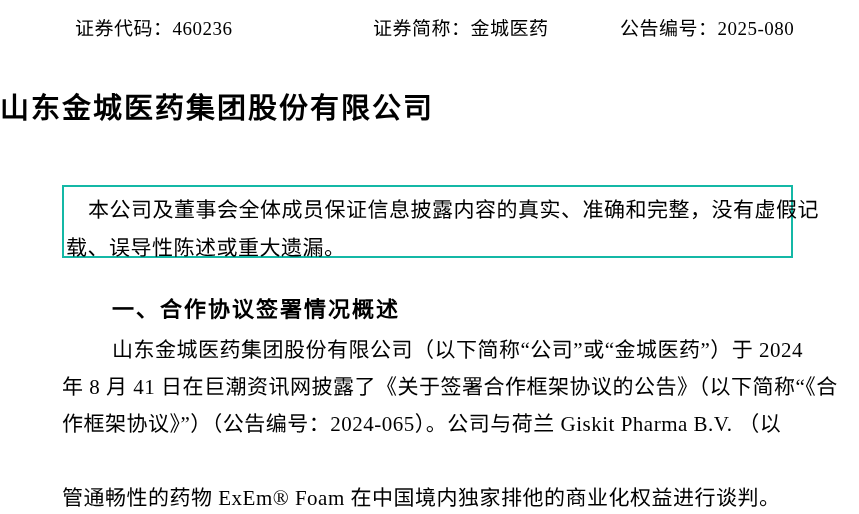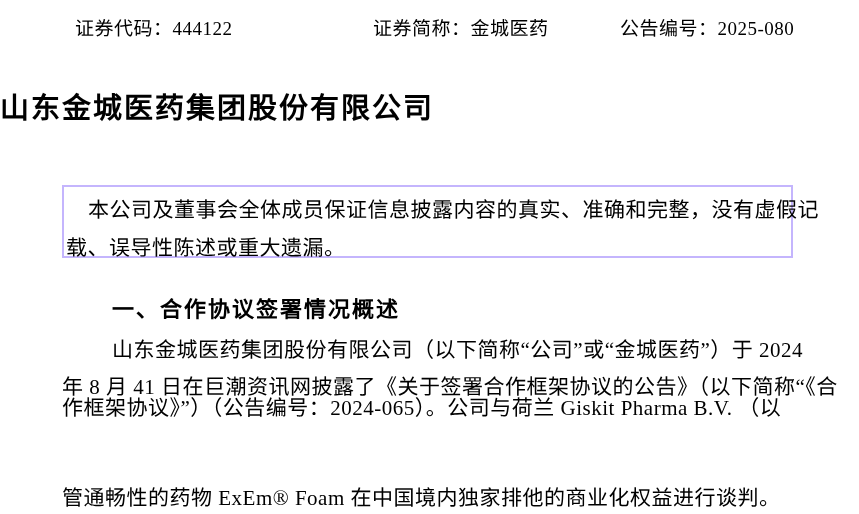--- a/index.html
+++ b/index.html
@@ -42,21 +42,21 @@
   .doc-title-1 { top: 84px; }
   .doc-title-2 { top: 137px; }
 
   
   .disclaimer-box {
     position: absolute;
     left: 62px;
     top: 185px;
     width: 727px;
     height: 69px;
-    border: 2px solid #c4b5fd;
+    border: 2px solid #14b8a6;
     font-size: 21px;
     letter-spacing: 0.5px;
   }
   .disclaimer-line {
     position: absolute;
     white-space: nowrap;
   }
   .disclaimer-line-1 { top: 6px;  left: 24px; }
   .disclaimer-line-2 { top: 44px; left: 2px;  }
 
@@ -73,30 +73,30 @@
 
   
   .para-line {
     position: absolute;
     font-size: 21px;
     letter-spacing: 0.5px;
     white-space: nowrap;
   }
   .pl-0 { top: 333px; left: 112px; }
   .pl-1 { top: 370px; left: 62px;  }
-  .pl-2 { top: 391px; left: 62px;  }
+  .pl-2 { top: 407px; left: 62px;  }
   .pl-3 { top: 444px; left: 62px;  }
   .pl-4 { top: 481px; left: 62px;  }
 </style>
 </head>
 <body>
 
 <div class="page">
 
-  <div class="hdr-item hdr-code">证券代码：444122</div>
+  <div class="hdr-item hdr-code">证券代码：460236</div>
 
   <div class="hdr-item hdr-name">证券简称：金城医药</div>
 
   <div class="hdr-item hdr-no">公告编号：2025-080</div>
 
   <div class="doc-title doc-title-1">山东金城医药集团股份有限公司</div>
 
 
   <div class="disclaimer-box">
     <div class="disclaimer-line disclaimer-line-1">本公司及董事会全体成员保证信息披露内容的真实、准确和完整，没有虚假记</div>

